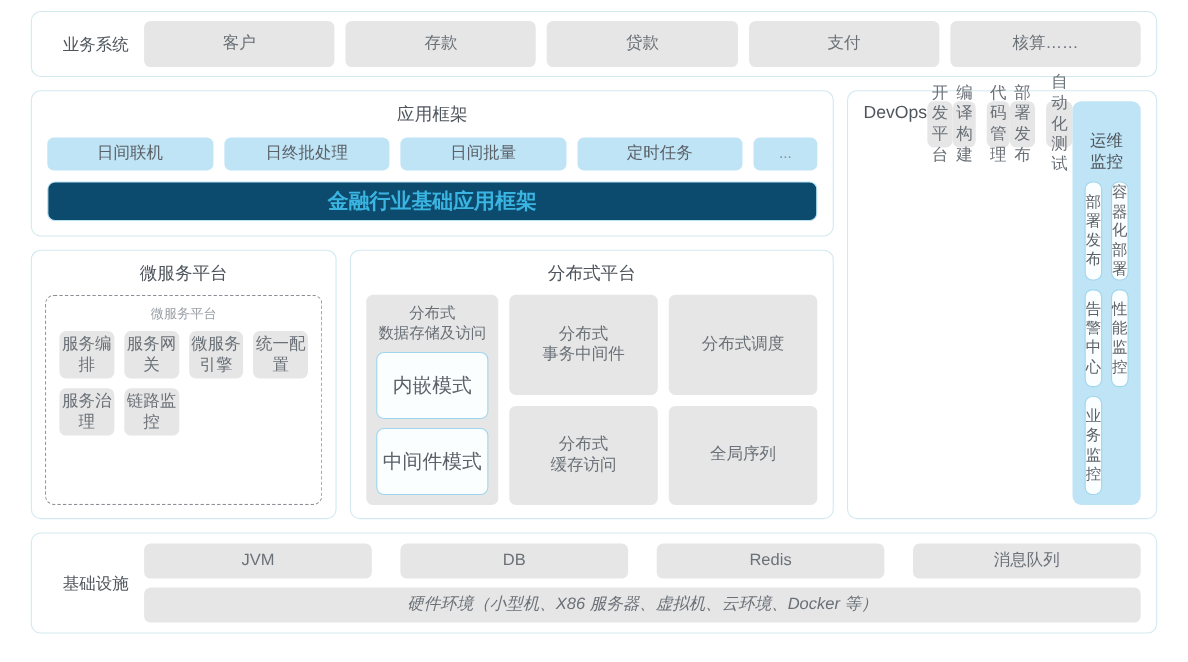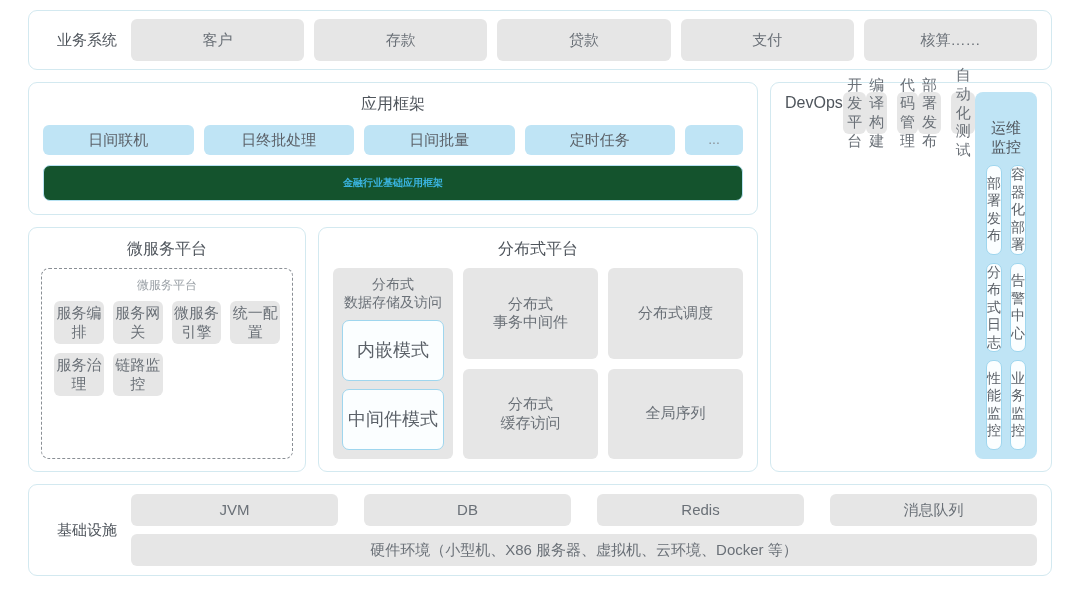--- a/index.html
+++ b/index.html
@@ -41,23 +41,23 @@
   .mid-left{display:flex;flex-direction:column;gap:12px;flex:1;min-width:0;}
   .mid-right{width:282px;flex:0 0 282px;}
 
   
   .appfw{padding:9px 14px 13px 14px;}
   .appfw .panel-title{margin:2px 0 10px 0;}
   .appfw .fwrow{display:flex;gap:10px;margin-bottom:10px;}
   .appfw .fwrow .blue{height:30px;flex:1;}
   .appfw .fwrow .blue.dots{flex:0 0 58px;font-size:14px;color:#8b9197;}
   .fin-bar{
-    height:36px;border:1px solid #b7e2f2;border-radius:7px;background:#14532d;
+    height:36px;border:1px solid #b7e2f2;border-radius:7px;background:#0c4a6e;
     display:flex;align-items:center;justify-content:center;
-    color:#3ab4e0;font-size:10px;font-weight:bold;box-sizing:border-box;
+    color:#3ab4e0;font-size:19px;font-weight:bold;box-sizing:border-box;
   }
 
   
   .lower{display:flex;gap:12px;flex:1;min-height:0;}
   .ms-card{width:278px;flex:0 0 278px;padding:8px 12px 12px 12px;display:flex;flex-direction:column;}
   .dist-card{flex:1;min-width:0;padding:8px 14px 12px 14px;display:flex;flex-direction:column;}
 
   .ms-card .panel-title{margin:3px 0 8px 0;}
   .ms-dashed{
     flex:1;border:1px dashed #8a8f95;border-radius:8px;padding:6px 12px 10px 12px;
@@ -88,21 +88,21 @@
   .ops-panel .ops-title{text-align:center;font-size:15px;color:#4f555c;margin:3px 0 8px 0;}
   .ops-grid{flex:1;display:grid;grid-template-columns:1fr 1fr;grid-template-rows:1fr 1fr 1fr;gap:8px;}
   .ops-grid .whitebtn{font-size:14px;}
 
   
   .row3{display:flex;align-items:center;margin-top:12px;height:92px;padding:0 14px;}
   .row3 .lbl{width:88px;flex:0 0 88px;text-align:center;font-size:15px;color:#4f555c;}
   .row3 .stack{flex:1;display:flex;flex-direction:column;gap:8px;}
   .row3 .toprow{display:flex;gap:26px;}
   .row3 .toprow .gray{flex:1;height:32px;}
-  .row3 .hw{height:32px;}
+  .row3 .hw{height:32px;font-style:italic;}
 </style>
 </head>
 <body>
 
 <div class="page">
 
   <div class="shell row1">
     <div class="lbl">业务系统</div>
     <div class="cells">
       <div class="gray">客户</div>
@@ -193,21 +193,20 @@
         <div class="dev-row">
           <div class="gray">部署发布</div>
           <div class="gray">自动化测试</div>
         </div>
 
         <div class="ops-panel">
           <div class="ops-title">运维监控</div>
           <div class="ops-grid">
             <div class="whitebtn">部署发布</div>
             <div class="whitebtn">容器化部署</div>
-            <div class="whitebtn">分布式日志</div>
             <div class="whitebtn">告警中心</div>
             <div class="whitebtn">性能监控</div>
             <div class="whitebtn">业务监控</div>
           </div>
         </div>
       </div>
     </div>
 
   </div>
 

